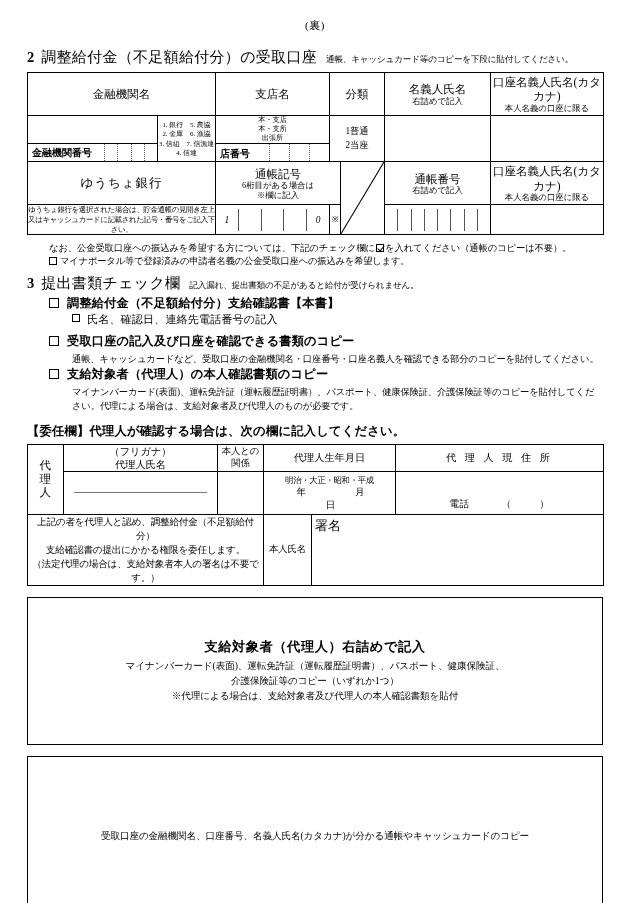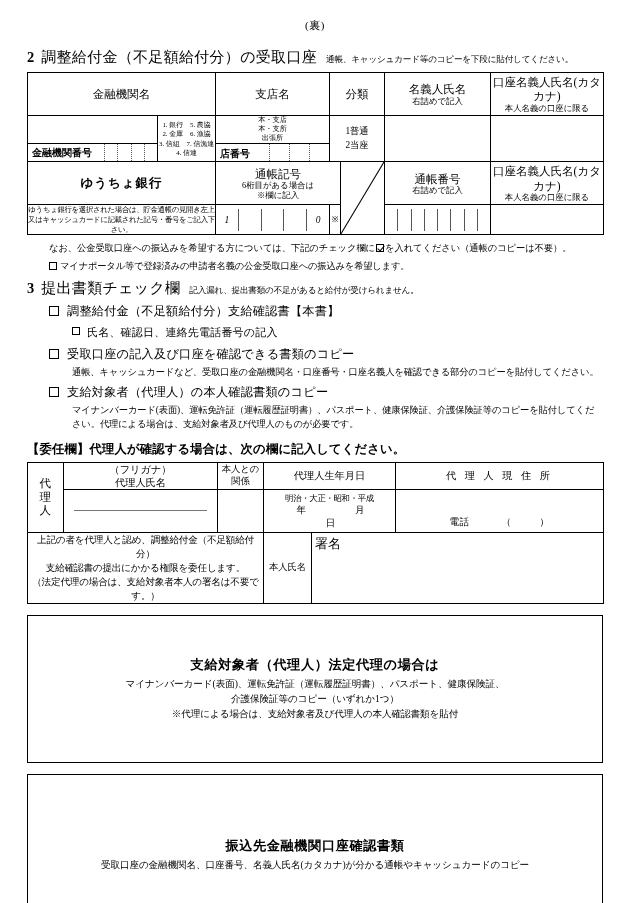--- a/index.html
+++ b/index.html
@@ -161,21 +161,20 @@
   
   .note-line {
     font-size: 9.3px;
     margin-top: 7px;
     padding-left: 22px;
     letter-spacing: -0.1px;
   }
   .chk-line {
     display: flex;
     align-items: flex-start;
-    margin-top: 5px;
   }
   .cb {
     display: inline-block;
     width: 8px;
     height: 8px;
     border: 1px solid #000;
     box-sizing: border-box;
     flex: none;
     margin-top: 2px;
   }
@@ -204,21 +203,21 @@
     border-bottom: 1.3px solid #000;
     transform: rotate(40deg);
   }
   .chk-text-sm {
     font-size: 9.3px;
     margin-left: 3px;
     letter-spacing: -0.2px;
   }
   .chk-text-bold {
     font-size: 12.2px;
-    font-weight: normal;
+    font-weight: bold;
     margin-left: 8px;
     letter-spacing: 0.2px;
   }
   .chk-text-mid {
     font-size: 11px;
     margin-left: 7px;
     letter-spacing: 0.2px;
   }
   .indent1 { padding-left: 22px; }
   .indent2 { padding-left: 45px; }
@@ -401,21 +400,21 @@
             <i></i>
                 <i></i>
                 <i></i>
                 <i></i>
           </div>
         </div>
       </td>
     </tr>
 
     <tr>
-      <td colspan="2" class="yucho-name" style="height:26px;font-weight:bold;">ゆうちょ銀行</td>
+      <td colspan="2" class="yucho-name" style="height:26px;">ゆうちょ銀行</td>
       <td colspan="3" class="hdr-main">
         <span>通帳記号</span>
         <span class="hdr-sub">6桁目がある場合は</span>
         <span class="hdr-sub">※欄に記入</span>
       </td>
       <td rowspan="2" class="diag">
         <svg viewBox="0 0 10 48" preserveAspectRatio="none">
           <line x1="10" y1="0" x2="0" y2="48" stroke="#000" stroke-width="1.1" vector-effect="non-scaling-stroke"></line>
         </svg>
       </td>
@@ -552,24 +551,23 @@
       </td>
       <td class="small-hdr">本人氏名</td>
       <td colspan="2" style="vertical-align:top;">
         <div class="sig-label">署名</div>
       </td>
     </tr>
   </tbody>
     </table>
 
   <div class="pastebox pb1">
-    <div class="pb-title">支給対象者（代理人）法定代理の場合は</div>
+    <div class="pb-title">支給対象者（代理人）右詰めで記入</div>
     <div class="pb-line">マイナンバーカード(表面)、運転免許証（運転履歴証明書）、パスポート、健康保険証、</div>
     <div class="pb-line">介護保険証等のコピー（いずれか1つ）</div>
     <div class="pb-line">※代理による場合は、支給対象者及び代理人の本人確認書類を貼付</div>
   </div>
 
   <div class="pastebox pb2">
-    <div class="pb-title">振込先金融機関口座確認書類</div>
     <div class="pb-line">受取口座の金融機関名、口座番号、名義人氏名(カタカナ)が分かる通帳やキャッシュカードのコピー</div>
   </div>
 
 </div>
 
 </body></html>

